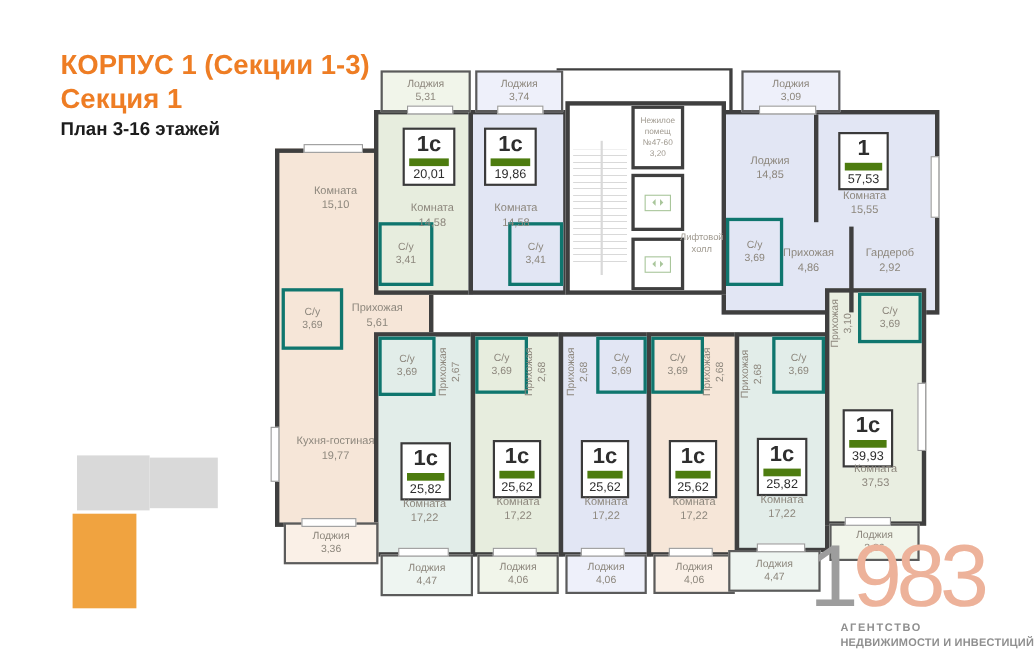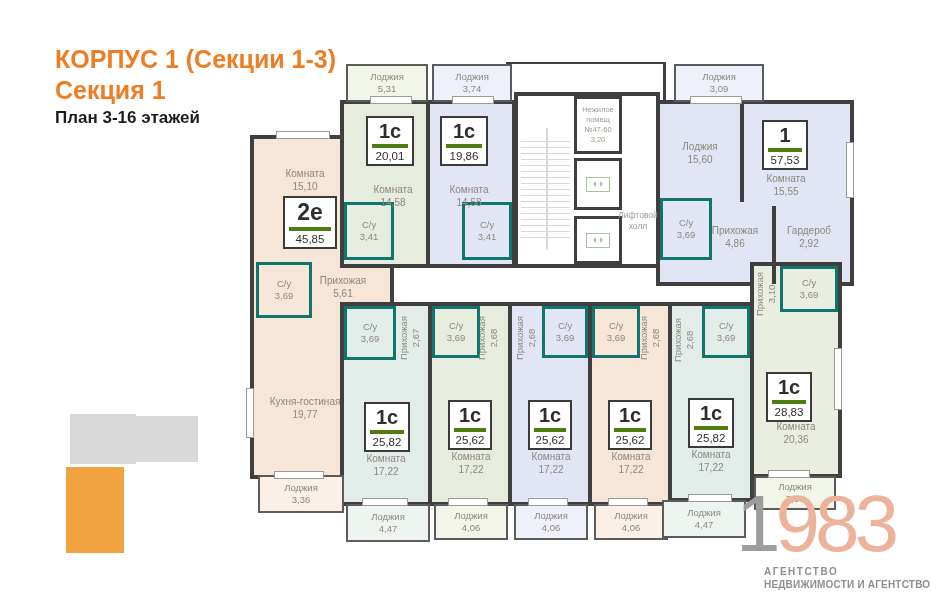--- a/index.html
+++ b/index.html
@@ -22,21 +22,21 @@
   .beige-l{background:#faf0e7}.green-l{background:#f1f5ea}.lav-l{background:#eef0fa}.teal-l{background:#eef5f1}
   .subox{position:absolute;box-sizing:border-box;border:3px solid #0f766e;
          display:flex;align-items:center;justify-content:center;}
   .rlabel{position:absolute;text-align:center;font-size:10px;color:#8d877d;line-height:1.32;}
   .rlabel-in{text-align:center;font-size:9.5px;color:#8d877d;line-height:1.28;}
   .vlabel{position:absolute;width:58px;text-align:center;font-size:9.5px;color:#8d877d;
           line-height:1.3;transform:translate(-50%,-50%) rotate(-90deg);}
   .typebox{position:absolute;background:#fff;border:2px solid #3a3a3a;text-align:center;
            padding:3px 4px 2px;box-sizing:border-box;}
   .tt{font-size:20px;font-weight:600;color:#2e2e2e;line-height:1;padding-bottom:3px;
-      border-bottom:4px solid #4d7c0f;}
+      border-bottom:7px solid #4d7c0f;}
   .tt-big{font-size:23px;}
   .ta{font-size:11.5px;color:#2e2e2e;padding-top:2px;}
   .win{position:absolute;background:#ffffff;border:1px solid #9a9a9a;box-sizing:border-box;}
   .wall{position:absolute;background:#3f3f3f;}
 
   
   .vestibule{position:absolute;left:506px;top:62px;width:160px;height:44px;background:#fff;
              border:3px solid #3f3f3f;border-top-width:2px;box-sizing:border-box;}
   .core{position:absolute;left:514px;top:92px;width:146px;height:176px;background:#ffffff;
         border:4px solid #3f3f3f;box-sizing:border-box;}
@@ -231,24 +231,20 @@
   <div class="subox green2" style="left:780px;top:266px;width:58px;height:46px">
     <div class="rlabel-in">
         <div>С/у</div>
         <div>3,69</div>
       </div>
   </div>
 
   <div class="wall" style="left:740px;top:104px;width:4px;height:98px"></div>
   <div class="wall" style="left:772px;top:206px;width:4px;height:78px"></div>
 
-  <div class="typebox" style="left:283px;top:196px;width:54px">
-    <div class="tt tt-big">2е</div>
-    <div class="ta">45,85</div>
-  </div>
   <div class="typebox" style="left:366px;top:116px;width:48px">
     <div class="tt">1с</div>
     <div class="ta">20,01</div>
   </div>
   <div class="typebox" style="left:440px;top:116px;width:48px">
     <div class="tt">1с</div>
     <div class="ta">19,86</div>
   </div>
   <div class="typebox" style="left:762px;top:120px;width:46px">
     <div class="tt">1</div>
@@ -269,21 +265,21 @@
   <div class="typebox" style="left:608px;top:400px;width:44px">
     <div class="tt">1с</div>
     <div class="ta">25,62</div>
   </div>
   <div class="typebox" style="left:688px;top:398px;width:46px">
     <div class="tt">1с</div>
     <div class="ta">25,82</div>
   </div>
   <div class="typebox" style="left:766px;top:372px;width:46px">
     <div class="tt">1с</div>
-    <div class="ta">28,83</div>
+    <div class="ta">39,93</div>
   </div>
 
   <div class="rlabel" style="left:265px;top:167px;width:80px">
     <div>Комната</div>
     <div>15,10</div>
   </div>
   <div class="rlabel" style="left:308px;top:274px;width:70px">
     <div>Прихожая</div>
     <div>5,61</div>
   </div>
@@ -294,21 +290,21 @@
   <div class="rlabel" style="left:358px;top:183px;width:70px">
     <div>Комната</div>
     <div>14,58</div>
   </div>
   <div class="rlabel" style="left:434px;top:183px;width:70px">
     <div>Комната</div>
     <div>14,58</div>
   </div>
   <div class="rlabel" style="left:668px;top:140px;width:64px">
     <div>Лоджия</div>
-    <div>15,60</div>
+    <div>14,85</div>
   </div>
   <div class="rlabel" style="left:748px;top:172px;width:76px">
     <div>Комната</div>
     <div>15,55</div>
   </div>
   <div class="rlabel" style="left:700px;top:224px;width:70px">
     <div>Прихожая</div>
     <div>4,86</div>
   </div>
   <div class="rlabel" style="left:774px;top:224px;width:70px">
@@ -330,21 +326,21 @@
   <div class="rlabel" style="left:598px;top:450px;width:66px">
     <div>Комната</div>
     <div>17,22</div>
   </div>
   <div class="rlabel" style="left:676px;top:448px;width:70px">
     <div>Комната</div>
     <div>17,22</div>
   </div>
   <div class="rlabel" style="left:758px;top:420px;width:76px">
     <div>Комната</div>
-    <div>20,36</div>
+    <div>37,53</div>
   </div>
 
   <div class="vlabel" style="left:410px;top:338px">
     <div>Прихожая</div>
     <div>2,67</div>
   </div>
   <div class="vlabel" style="left:488px;top:338px">
     <div>Прихожая</div>
     <div>2,68</div>
   </div>
@@ -376,16 +372,16 @@
   <div class="win" style="left:362px;top:498px;width:46px;height:8px"></div>
   <div class="win" style="left:448px;top:498px;width:40px;height:8px"></div>
   <div class="win" style="left:528px;top:498px;width:40px;height:8px"></div>
   <div class="win" style="left:608px;top:498px;width:40px;height:8px"></div>
   <div class="win" style="left:688px;top:494px;width:44px;height:8px"></div>
   <div class="win" style="left:768px;top:470px;width:42px;height:8px"></div>
 
   <div class="logo">
     <div class="logo-digits"><span class="d-gray">1</span><span class="d-salmon">983</span></div>
     <div class="logo-tag1">АГЕНТСТВО</div>
-    <div class="logo-tag2">НЕДВИЖИМОСТИ И АГЕНТСТВО</div>
+    <div class="logo-tag2">НЕДВИЖИМОСТИ И ИНВЕСТИЦИЙ</div>
   </div>
 
 </div>
 
 </body></html>

